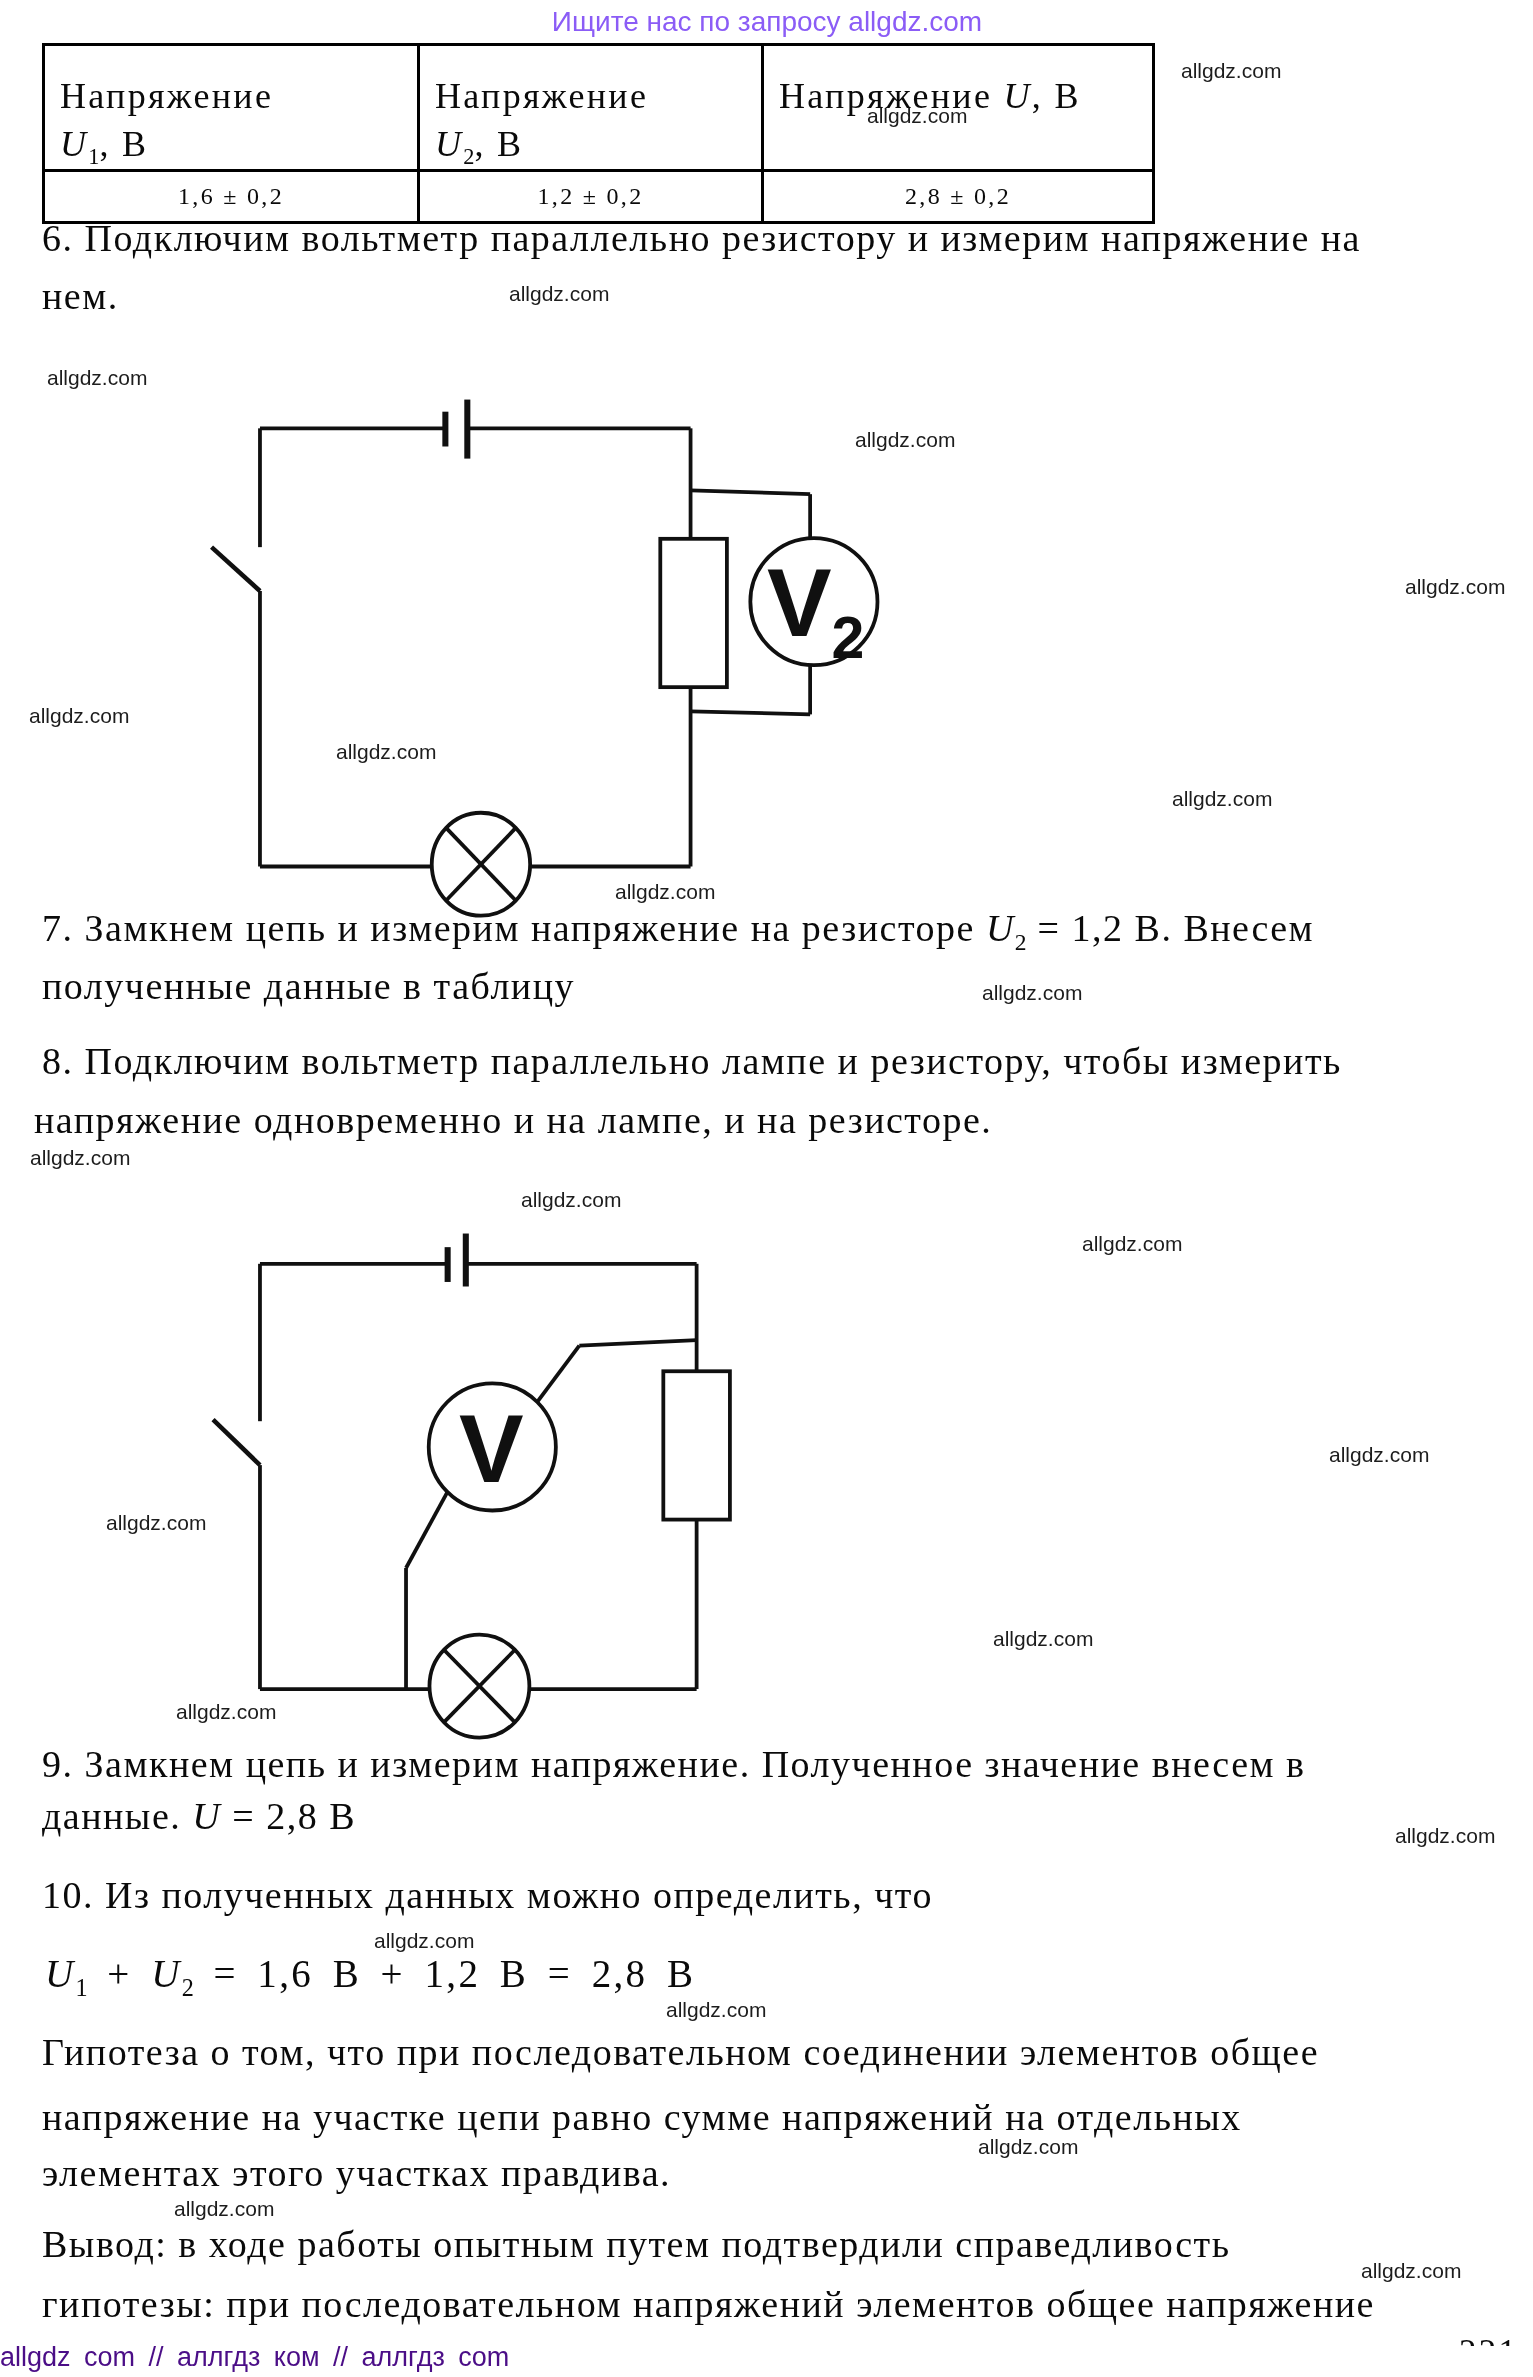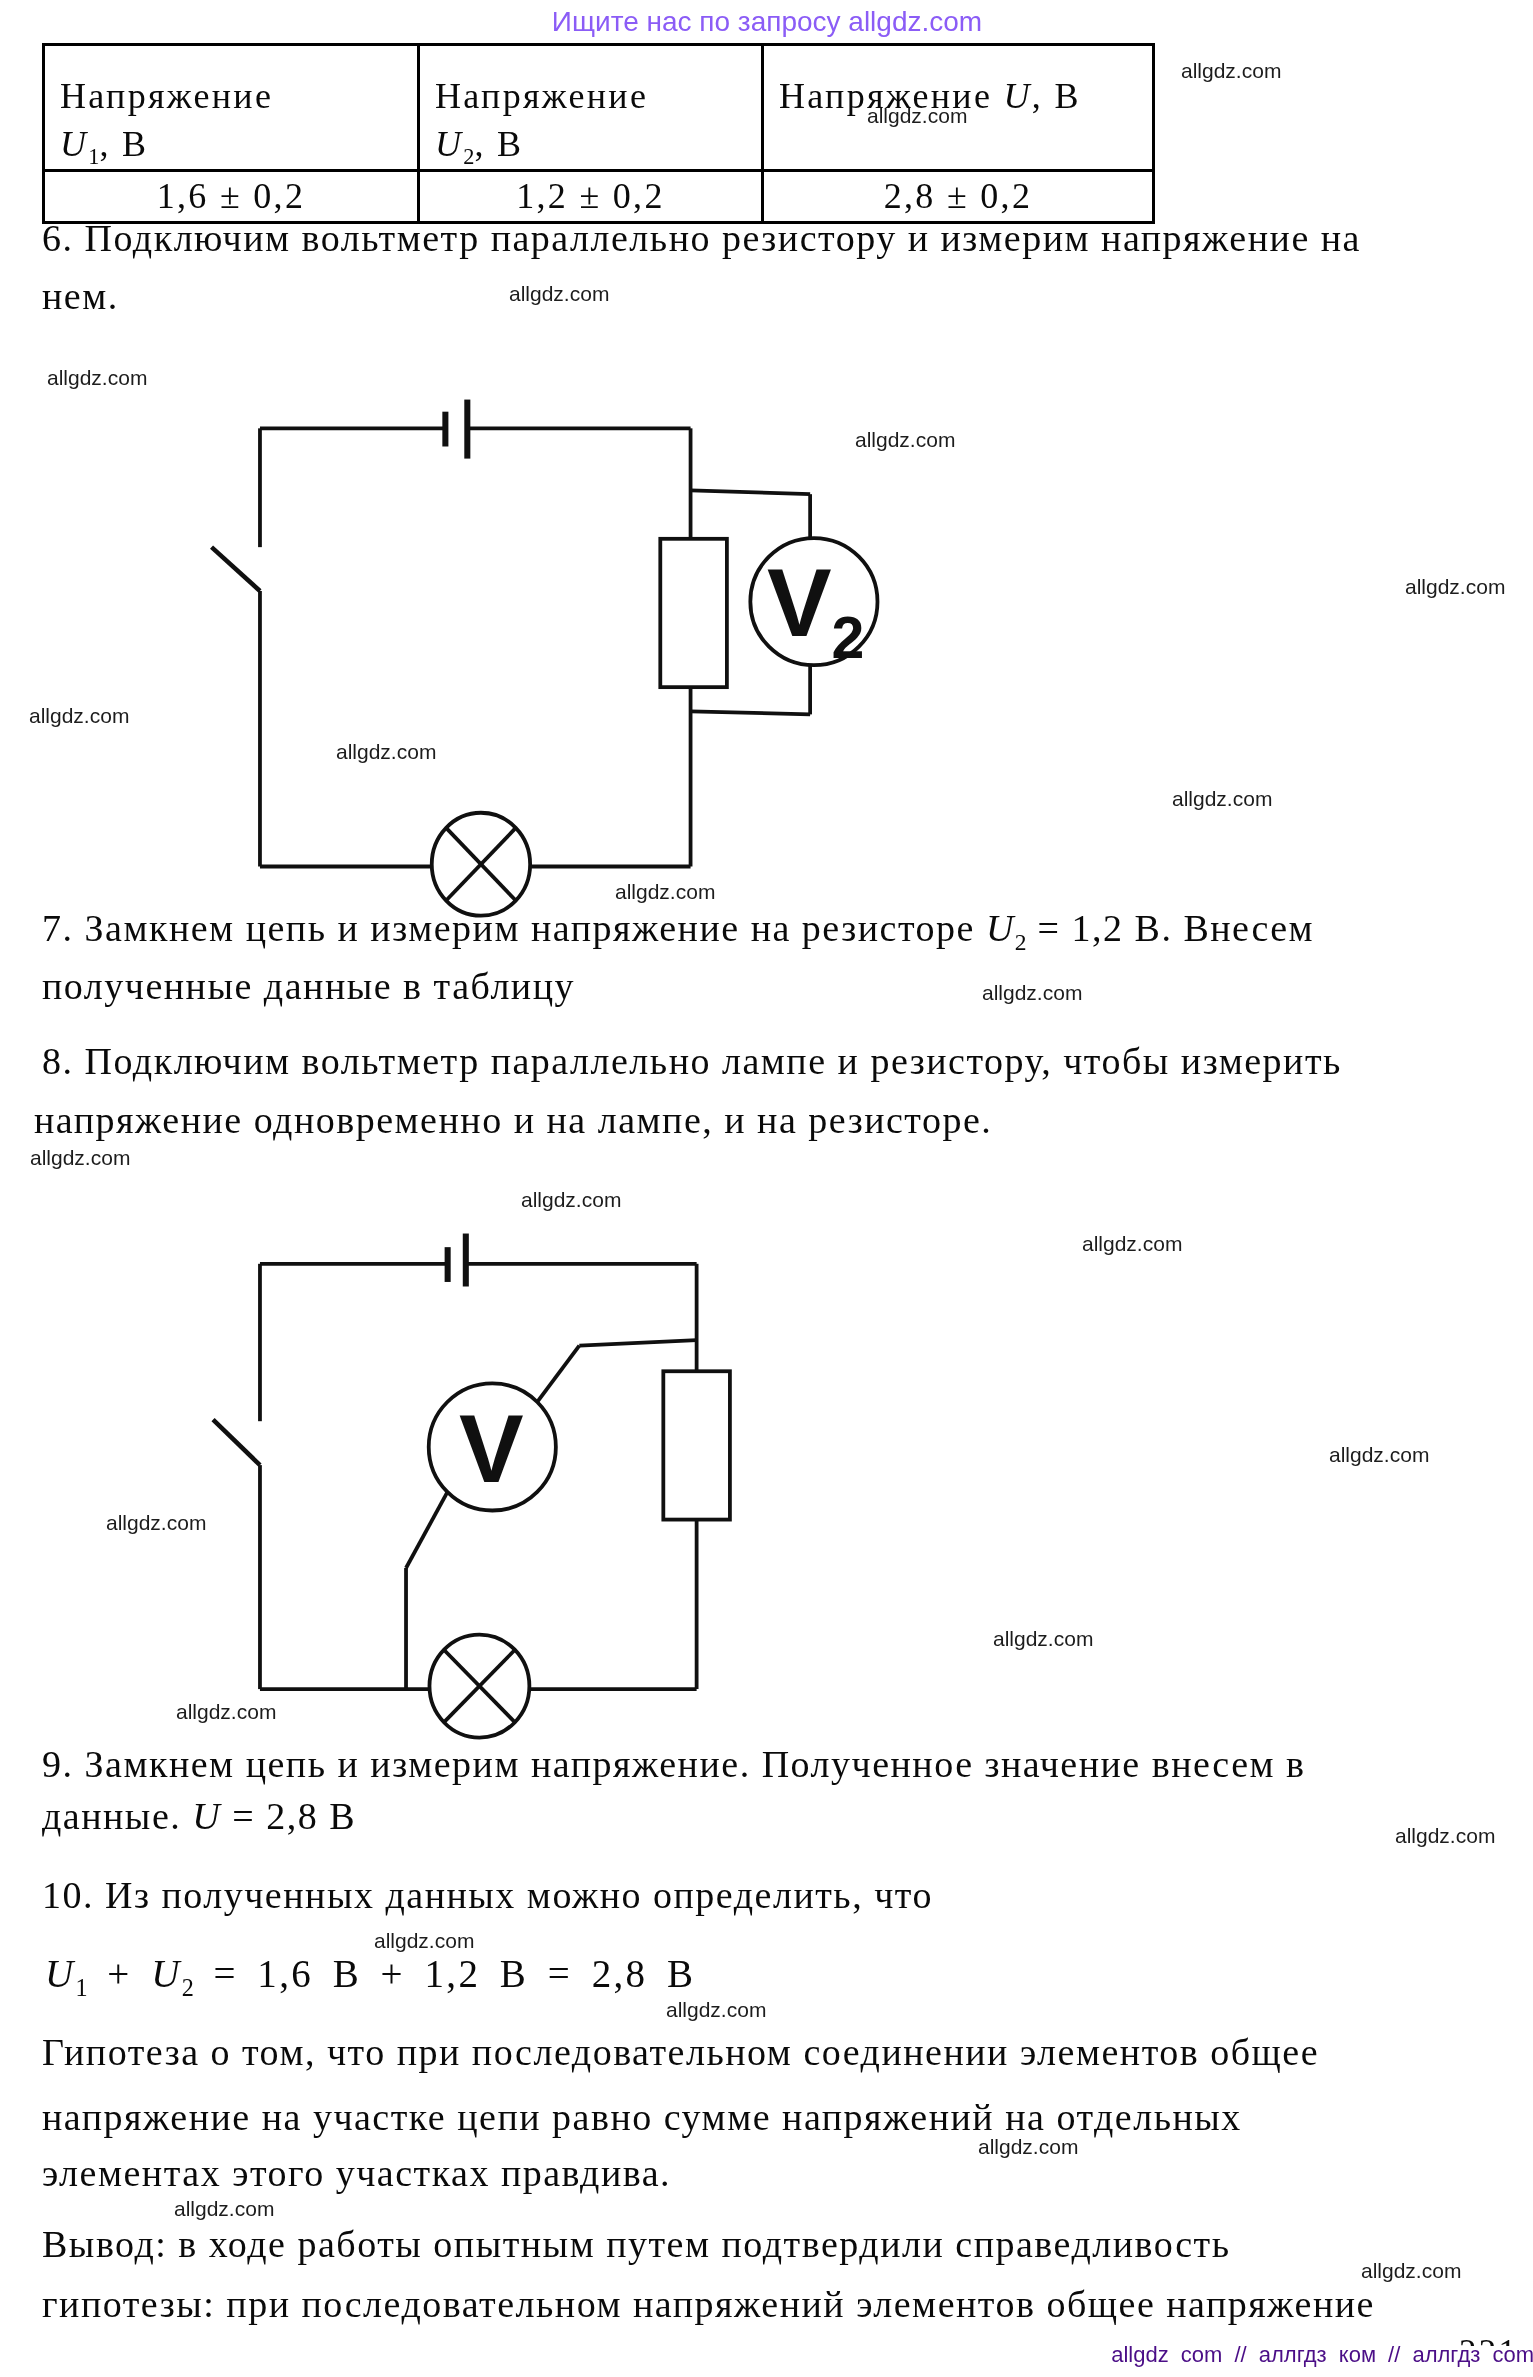--- a/index.html
+++ b/index.html
@@ -9,23 +9,23 @@
          font-family:"Liberation Sans", sans-serif;font-size:28px;color:#8b5cf6;}
   .wm{position:absolute;font-family:"Liberation Sans", sans-serif;font-size:21px;
       color:#1d1d1d;white-space:nowrap;}
   .tline{position:absolute;white-space:nowrap;font-size:38px;letter-spacing:1.5px;}
   .formula{font-size:39px;letter-spacing:2.3px;word-spacing:7.6px;}
   i.var{font-style:italic;}
   sub.s{font-size:0.62em;font-style:normal;letter-spacing:0;}
   table.data{position:absolute;left:42px;top:43px;border-collapse:collapse;table-layout:fixed;}
   table.data td{border:3.8px solid #000;vertical-align:top;padding:0;}
   .hcell{padding:26px 0 0 15px;font-size:36px;letter-spacing:2.3px;line-height:48px;height:97px;}
-  .vcell{height:49px;text-align:center;font-size:36px;letter-spacing:2.3px;line-height:48px;padding:0;}
-  .footer{position:absolute;left:0;right:0;top:2342px;text-align:right;
-          font-family:"Liberation Sans", sans-serif;font-size:22px;word-spacing:6px;color:#4b0e87;}
+  .vcell{height:49px;text-align:center;font-size:24px;letter-spacing:2.3px;line-height:48px;padding:0;}
+  .footer{position:absolute;left:0;right:0;top:2342px;text-align:left;
+          font-family:"Liberation Sans", sans-serif;font-size:27px;word-spacing:6px;color:#4b0e87;}
   .pagenum{position:absolute;left:1459px;top:2333px;width:68px;height:13px;overflow:hidden;
            font-size:35px;letter-spacing:2.3px;}
   svg.circuits{position:absolute;left:0;top:0;pointer-events:none;}
   svg .wire{stroke:#101010;stroke-width:5;fill:none;stroke-linecap:butt;}
   svg .bar{stroke:#101010;stroke-width:8;fill:none;}
   svg .blade{stroke:#101010;stroke-width:6;fill:none;}
   svg .dev{stroke:#101010;stroke-width:5;fill:#ffffff;}
   svg text.meter{font-family:"Liberation Sans", sans-serif;font-weight:bold;font-size:128px;fill:#101010;}
   svg tspan.msub{font-size:78px;}
 </style>

